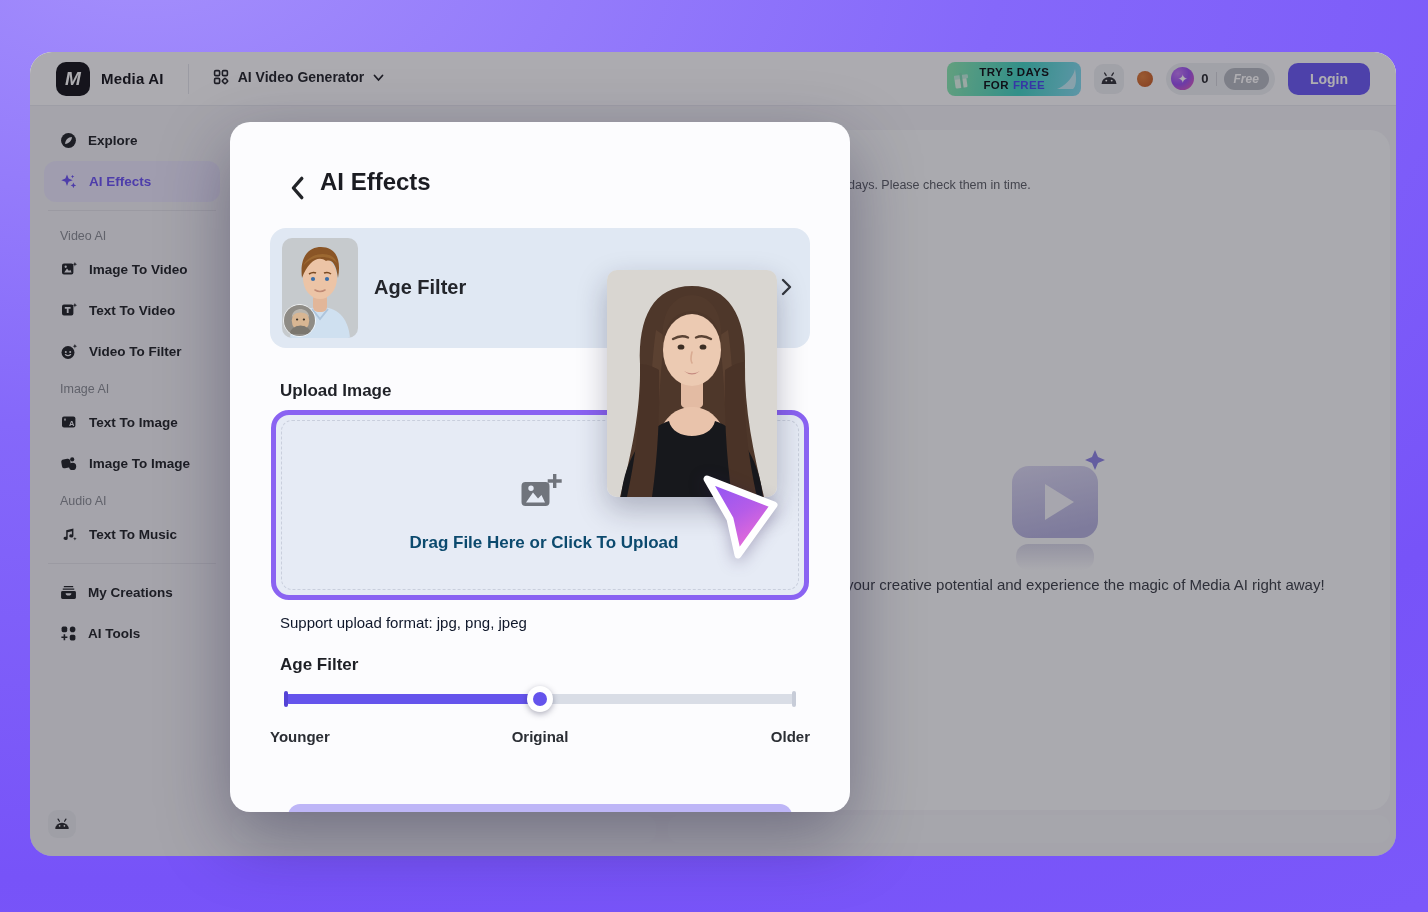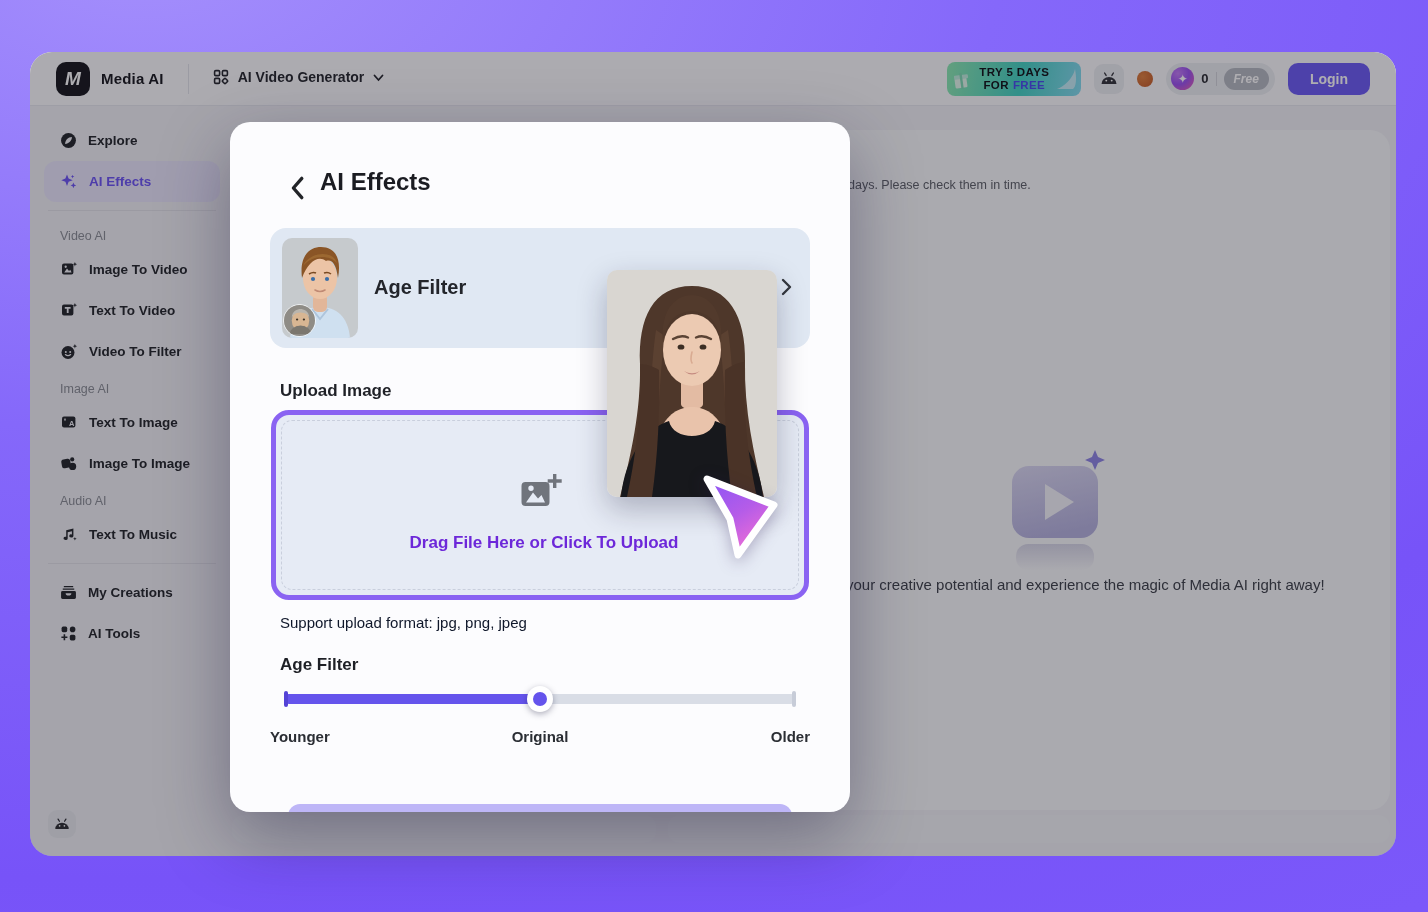--- a/index.html
+++ b/index.html
@@ -74,21 +74,21 @@
   .oldman { position:absolute; left:13px; top:76px; width:33px; height:33px; border-radius:50%;
             overflow:hidden; border:1px solid rgba(255,255,255,.75); z-index:2; }
   .ec-title { position:absolute; left:104px; top:48px; font-size:20px; font-weight:800; color:#23252b; }
   .ec-chev { position:absolute; right:18px; top:50px; }
   .up-head { position:absolute; left:50px; top:259px; font-size:17px; font-weight:800; color:#1f2127; }
   .upload-box { position:absolute; left:41px; top:288px; width:538px; height:190px;
                 border:5px solid #8a63f2; border-radius:18px; background:#e6ebf5; cursor:pointer; }
   .upload-box .dash { position:absolute; inset:5px; border:1.5px dashed #c9cfdd; border-radius:11px; }
   .up-icon { position:absolute; left:50%; top:58px; transform:translateX(-50%); }
   .up-cta { position:absolute; left:8px; right:0; top:118px; text-align:center;
-            font-size:17px; font-weight:800; color:#6d28d9; }
+            font-size:17px; font-weight:800; color:#0c4a6e; }
   .support { position:absolute; left:50px; top:492px; font-size:15px; color:#0f172a; }
   .sl-head { position:absolute; left:50px; top:533px; font-size:17px; font-weight:800; color:#1e2026; }
   .slider { position:absolute; left:54px; top:562px; width:512px; height:30px; cursor:pointer; }
   .track { position:absolute; left:0; right:0; top:10px; height:10px; border-radius:6px; background:#d9dde6; }
   .fill  { position:absolute; left:0; top:10px; height:10px; border-radius:6px 0 0 6px; background:#6554ec; }
   .cap-l { position:absolute; left:0; top:7px; width:4px; height:16px; border-radius:2px; background:#5443d6; }
   .cap-r { position:absolute; right:0; top:7px; width:4px; height:16px; border-radius:2px; background:#c7ccd8; }
   .thumb { position:absolute; top:2px; width:26px; height:26px; border-radius:50%; background:#fff;
            box-shadow:0 2px 6px rgba(30,30,60,.35); transform:translateX(-50%);
            display:flex; align-items:center; justify-content:center; cursor:grab; }

